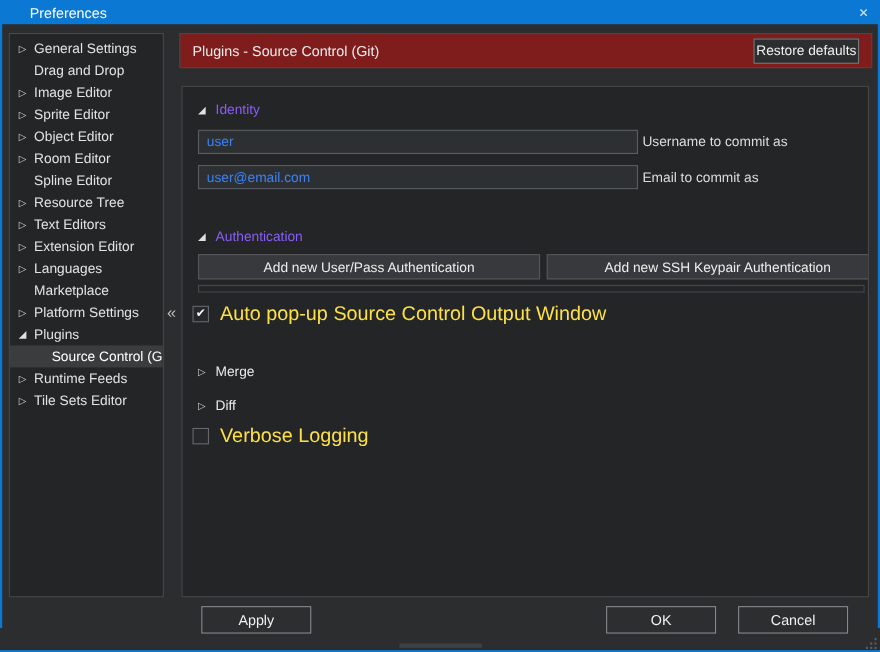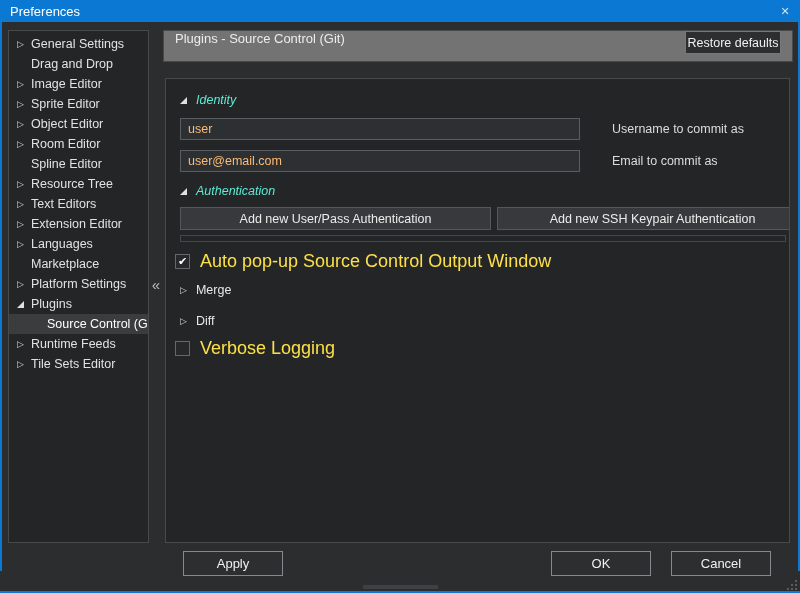--- a/index.html
+++ b/index.html
@@ -9,21 +9,21 @@
     background:#2b2d2f;
     font-family:"Liberation Sans", sans-serif;
     color:#e6e6e6;
     overflow:hidden;
   }
   
   .titlebar {
     position:absolute; left:0; top:0; width:800px; height:22px;
     background:#0b79d3; display:flex; align-items:center;
   }
-  .titlebar .title { font-size:13px; color:#ffffff; padding-left:10px; flex:1; }
+  .titlebar .title { font-size:13px; color:#ffffff; padding-left:27px; flex:1; }
   .titlebar .close {
     width:30px; height:22px; display:flex; align-items:center; justify-content:center;
     color:#cfe3f5; font-size:11px; cursor:default;
   }
   .win-edge { position:absolute; background:#0b79d3; }
   .win-edge.left   { left:0; top:22; width:2px; height:571px; }
   .win-edge.right  { right:0; top:22; width:2px; height:571px; }
   .win-edge.bottom { left:0; bottom:0; width:800px; height:2px; }
 
   
@@ -44,48 +44,48 @@
     border-left:7px solid transparent; border-bottom:7px solid #e0e0e0;
   }
   .collapse-handle {
     position:absolute; left:149px; top:276px; width:14px; height:18px;
     color:#bdbdbd; font-size:15px; line-height:18px; text-align:center; cursor:pointer;
   }
 
   
   .header-bar {
     position:absolute; left:163px; top:30px; width:630px; height:32px;
-    background:#737373; border:1px solid #47494b;
-    display:flex; align-items:flex-start; padding:0 11px;
+    background:#7f1d1d; border:1px solid #47494b;
+    display:flex; align-items:center; padding:0 11px;
   }
   .header-title { flex:1; font-size:13px; color:#ececec; }
   .btn {
     background:#2c2e30; color:#f0f0f0; font-size:12.5px;
     border:1px solid #75797c; font-family:"Liberation Sans", sans-serif;
     display:flex; align-items:center; justify-content:center; cursor:pointer;
   }
   .restore-btn { width:96px; height:23px; }
 
   
   .content-panel {
     position:absolute; left:165px; top:78px; width:625px; height:465px;
     background:#232527; border:1px solid #47494b;
     padding:13px 2px 0 8px; overflow:hidden;
   }
   .section-header {
     display:flex; align-items:center; gap:9px; margin-left:6px;
-    font-size:12.5px; color:#5eead4; height:16px; cursor:default;font-style:italic;
+    font-size:12.5px; color:#8b5cf6; height:16px; cursor:default;
   }
   .input-row { display:flex; align-items:center; margin:10px 0 0 6px; }
   .text-input {
     width:400px; height:22px; background:#2d3032; border:1px solid #595d60;
-    color:#fdba74; font-size:12.5px; padding:2px 7px;
+    color:#3b82f6; font-size:12.5px; padding:2px 7px;
     font-family:"Liberation Sans", sans-serif;
   }
-  .field-label { margin-left:32px; font-size:12.5px; color:#dcdcdc; }
+  .field-label { margin-left:4px; font-size:12.5px; color:#dcdcdc; }
   .auth-btn-row { display:flex; gap:6px; margin:8px 2px 0 6px; width:628px; }
   .auth-btn {
     flex:1; height:23px; background:#37393c; border:1px solid #55585b;
     color:#ececec; font-size:12.5px;
   }
   .empty-strip {
     margin:5px 2px 0 6px; width:606px; height:7px;
     border:1px solid #45474a; background:transparent;
   }
   .checkbox-row { display:flex; align-items:center; gap:10px; margin:10px 0 0 1px; }
@@ -93,21 +93,21 @@
     width:15px; height:15px; background:#26282a; border:1px solid #64686c;
     display:flex; align-items:center; justify-content:center; cursor:pointer; flex:none;
   }
   .checkbox .mark { color:#ffffff; font-size:11px; line-height:1; display:none; }
   .checkbox.checked .mark { display:block; }
   .checkbox-label { font-size:18px; color:#fde047; }
   .collapsible-row {
     display:flex; align-items:center; gap:9px; margin-left:6px;
     font-size:12.5px; color:#e8e8e8; cursor:default;
   }
-  .mt18 { margin-top:11px; }
+  .mt18 { margin-top:35px; }
   .mt16 { margin-top:17px; }
   .mt10 { margin-top:10px; }
   .mt8  { margin-top:9px; }
 
   
   .footer-btn { position:absolute; width:100px; height:25px; font-size:13px; border-color:#85898c; }
   #apply-btn  { left:183px; top:551px; }
   #ok-btn     { left:551px; top:551px; }
   #cancel-btn { left:671px; top:551px; }
   .hscroll-thumb {

